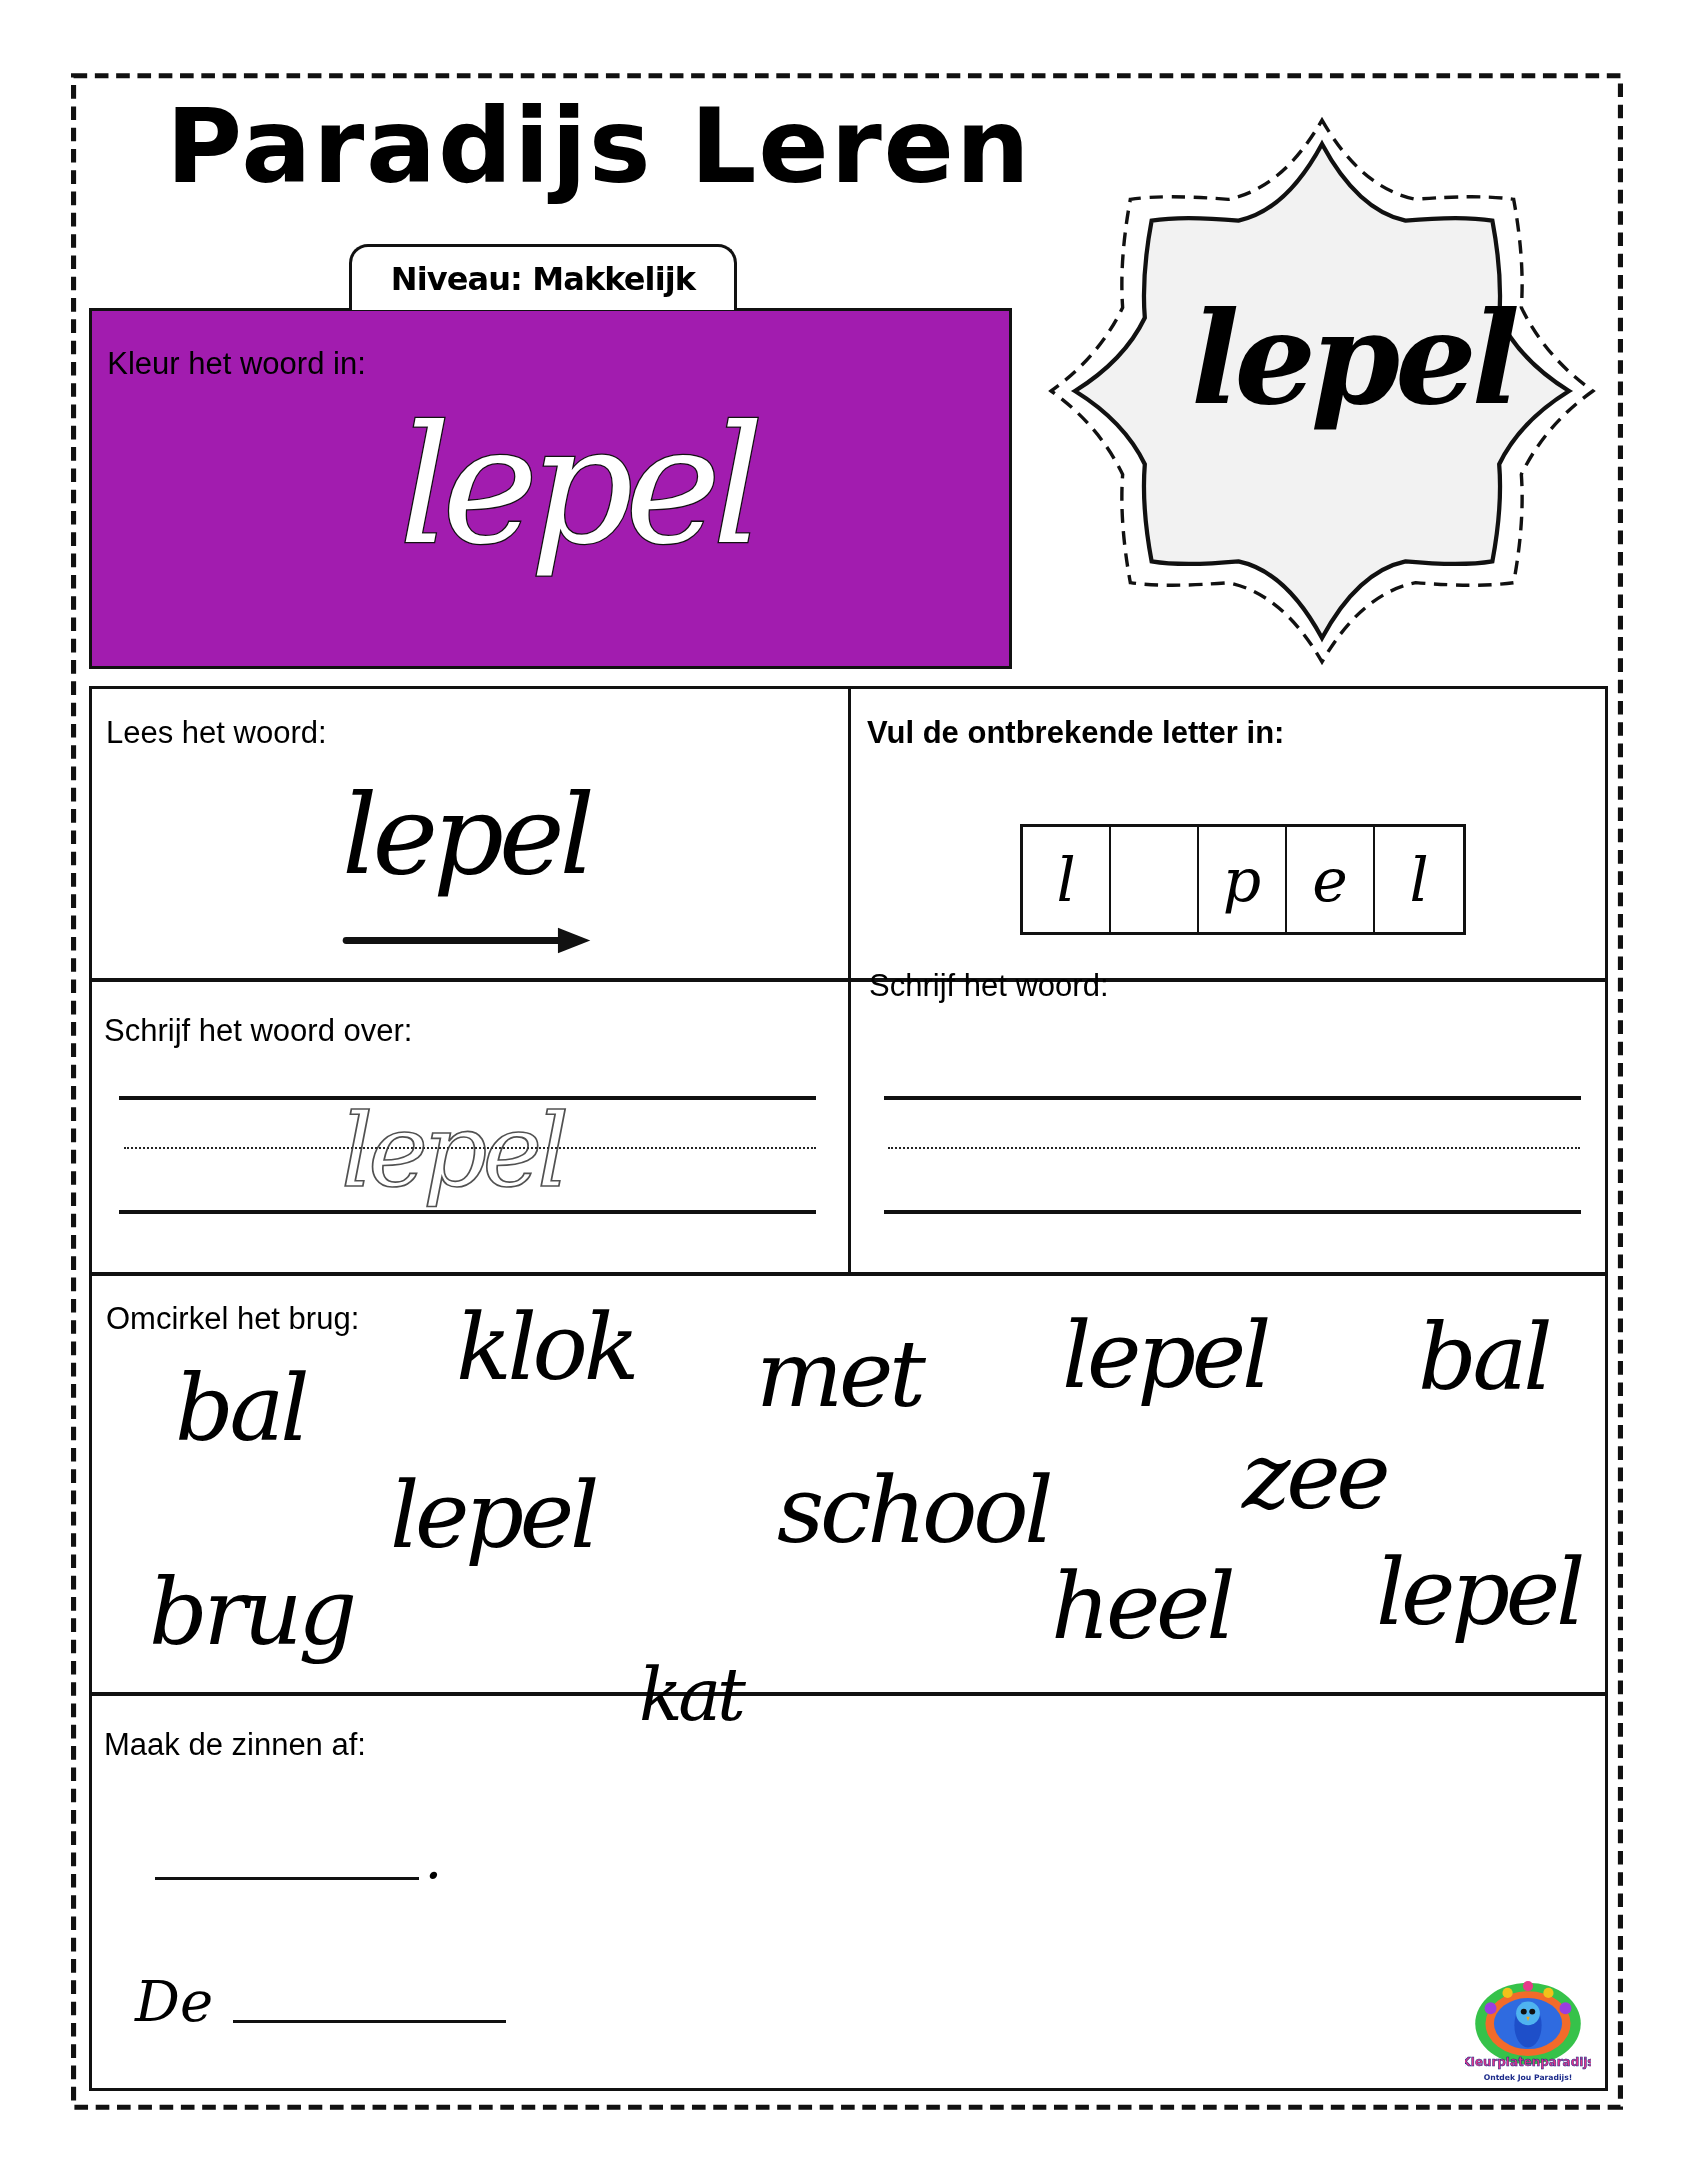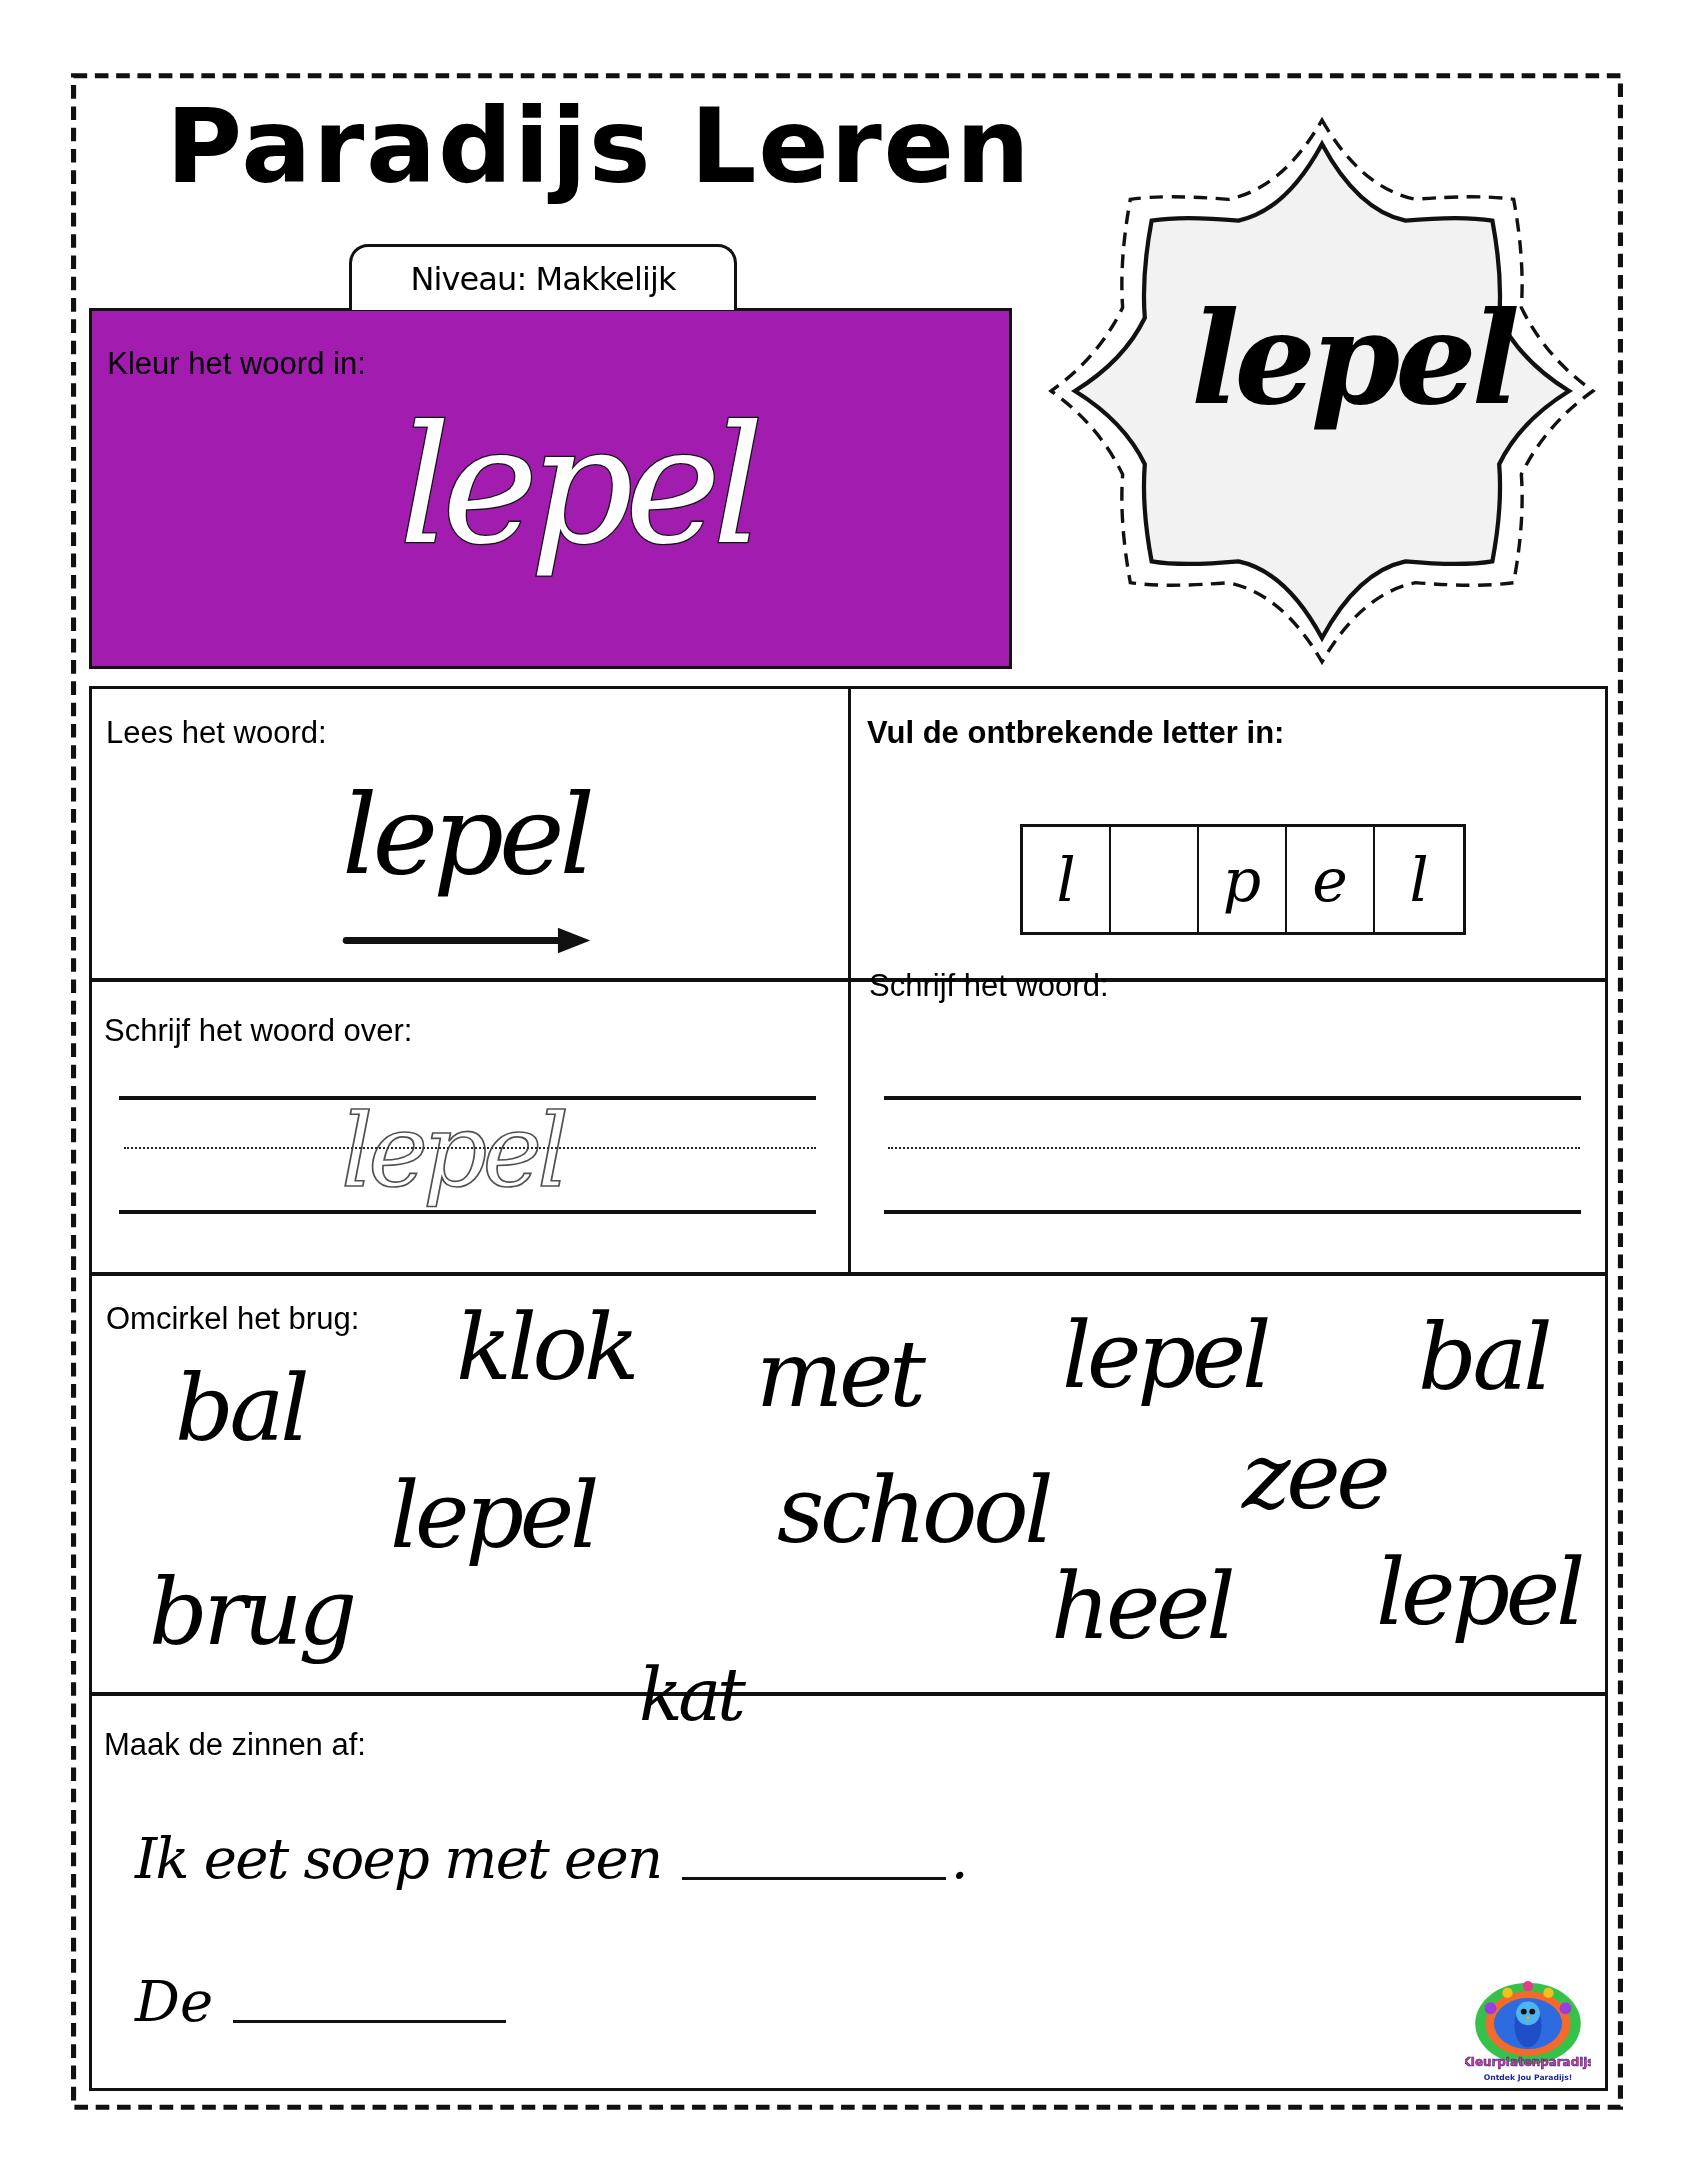--- a/index.html
+++ b/index.html
@@ -1,21 +1,21 @@
 <!DOCTYPE html>
 <html style="font-size:13.6px"><head>
 <meta charset="utf-8">
 <style>
   html, body { margin: 0; padding: 0; background: #ffffff; }
   body { width: 1696px; height: 2181px; position: relative; overflow: hidden; font-family: "Liberation Sans", sans-serif; color: #000; }
   .abs { position: absolute; }
   .page-border { position: absolute; left: 71px; top: 73px; width: 1552px; height: 2037px; box-sizing: border-box; }
   .page-border svg { position: absolute; left: 0; top: 0; }
   .title { position: absolute; left: 166px; top: 94px; font-family: "DejaVu Sans", sans-serif; font-weight: bold; font-size: 104px; letter-spacing: 1.7px; white-space: nowrap; line-height: 1; }
-  .tab { position: absolute; left: 349px; top: 244px; width: 388px; height: 66px; box-sizing: border-box; border: 3.4px solid #111; border-bottom: none; border-radius: 19px 19px 0 0; background: #fff; display: flex; align-items: center; justify-content: center; font-family: "DejaVu Sans", sans-serif; font-size: 32px; letter-spacing: -0.9px; z-index: 3; }
+  .tab { position: absolute; left: 349px; top: 244px; width: 388px; height: 66px; box-sizing: border-box; border: 3.4px solid #111; border-bottom: none; border-radius: 19px 19px 0 0; background: #fff; display: flex; align-items: center; justify-content: center; font-family: "DejaVu Sans", sans-serif; font-size: 32px; letter-spacing: -0.9px; z-index: 3; font-weight: bold; }
   .box { position: absolute; box-sizing: border-box; border: 3.4px solid #111; background: #a21caf; }
   .label { position: absolute; font-family: "Liberation Sans", sans-serif; font-size: 31px; white-space: nowrap; line-height: 1; }
   .cursive { font-family: "DejaVu Serif", serif; font-style: italic; white-space: nowrap; line-height: 1; position: absolute; }
   .hline { position: absolute; background: #111; }
   .dotline { position: absolute; border-top: 2.6px dotted #222; height: 0; }
   .letter-grid { position: absolute; left: 1020px; top: 824px; display: flex; border: 3.4px solid #111; box-sizing: border-box; height: 111px; }
   .letter-cell { width: 88px; height: 100%; box-sizing: border-box; border-right: 2.6px solid #111; display: flex; align-items: center; justify-content: center; font-family: "DejaVu Serif", serif; font-style: italic; font-size: 60px; }
   .letter-cell:last-child { border-right: none; }
   .grid-frame { position: absolute; left: 89px; top: 686px; width: 1519px; height: 1405px; box-sizing: border-box; border: 3.4px solid #111; }
   .row-sep { position: absolute; left: 89px; width: 1519px; height: 4.3px; background: #111; }
@@ -95,21 +95,20 @@
 <span class="cursive" style="left:390px; top:1470px; font-size:92px; letter-spacing:-4.3px;">lepel</span>
 <span class="cursive" style="left:777px; top:1465px; font-size:92px; letter-spacing:-4.3px;">school</span>
 <span class="cursive" style="left:149px; top:1567px; font-size:92px; letter-spacing:-4.3px;font-style:italic;">brug</span>
 <span class="cursive" style="left:639px; top:1659px; font-size:72px; letter-spacing:-4.3px;">kat</span>
 <span class="cursive" style="left:1051px; top:1561px; font-size:92px; letter-spacing:-4.3px;">heel</span>
 <span class="cursive" style="left:1376px; top:1547px; font-size:92px; letter-spacing:-4.3px;">lepel</span>
 
 <span class="label" style="left:104px; top:1729px;">Maak de zinnen af:</span>
 
 <div class="abs" style="left:135px; top:1831px; display:flex; align-items:flex-end; white-space:nowrap;">
-  <span class="cursive" style="position:static; font-size:56px; letter-spacing:-1.7px;">Ik eet soep met een</span>
   <span style="display:inline-block; width:264px; height:3.4px; background:#111; margin:0 5.1px 6.8px 20.4px;"></span>
   <span class="cursive" style="position:static; font-size:56px;">.</span>
 </div>
 
 <div class="abs" style="left:135px; top:1974px; display:flex; align-items:flex-end; white-space:nowrap;">
   <span class="cursive" style="position:static; font-size:56px;">De</span>
   <span style="display:inline-block; width:273px; height:3.4px; background:#111; margin:0 8.5px 6.8px 20.4px;"></span>
 </div>
 
 <div class="logo">

